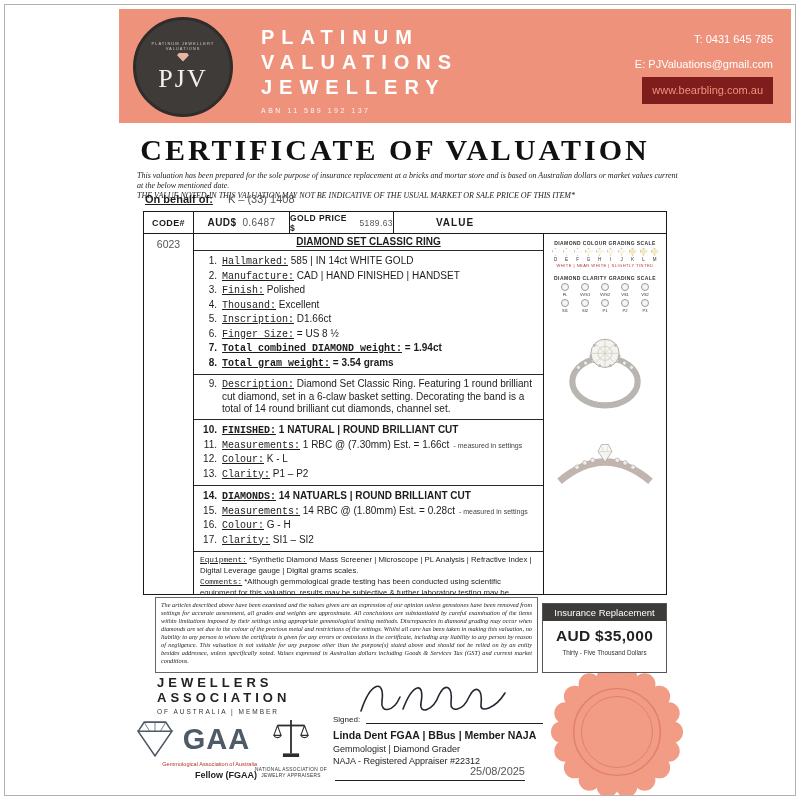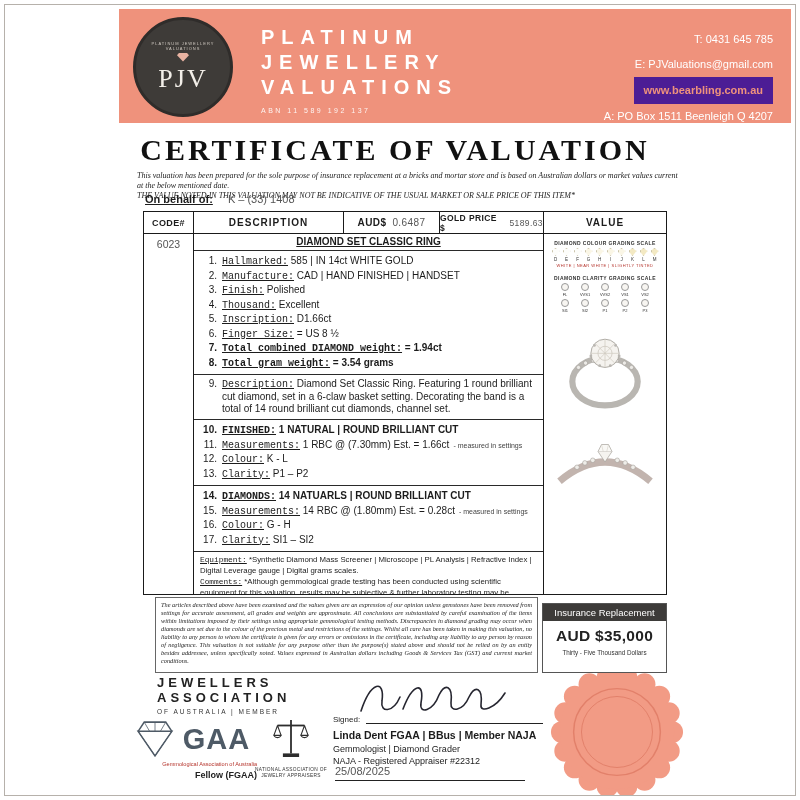--- a/index.html
+++ b/index.html
@@ -28,21 +28,21 @@
     display:flex; flex-direction:column; align-items:center; justify-content:center; gap:2px;
     text-align:center;
   }
   .logo-ring-text{ font-size:4px; letter-spacing:1px; color:#cfc8c0; width:80px; }
   .logo-gem{ width:12px; height:9px; background:#e9b3a2; clip-path:polygon(50% 100%, 100% 30%, 80% 0, 20% 0, 0 30%); }
   .logo-monogram{ font-family:"Liberation Serif", serif; font-size:26px; letter-spacing:2px; color:#f3efe9; }
   .brand{ position:absolute; left:256px; top:20px; color:#fff; }
   .brand .line{ font-size:20px; font-weight:bold; letter-spacing:7px; line-height:25px; }
   .abn{ margin-top:7px; font-size:7px; letter-spacing:2.5px; color:rgba(255,255,255,.9); }
   .contact{ position:absolute; right:22px; top:22px; text-align:right; color:#fff; font-size:11px; line-height:25px; }
-  .contact .web{ display:inline-block; background:#4c1d95; color:var(--salmon); padding:1px 10px; font-weight:bold; }
+  .contact .web{ display:inline-block; background:#7f1d1d; color:var(--salmon); padding:1px 10px; font-weight:normal; }
 
   
   .cert-title{
     position:absolute; top:128px; left:0; right:10px; text-align:center;
     font-family:"Liberation Serif", serif; font-weight:bold; font-size:30px; letter-spacing:3px; color:#111;
   }
   .disclaimer{ position:absolute; top:166px; left:132px; width:545px; font-family:"Liberation Serif", serif; font-style:italic; font-size:8px; line-height:10px; color:#222; }
   .on-behalf{ position:absolute; top:188px; left:140px; font-size:11px; }
   .on-behalf .ob-label{ font-weight:bold; text-decoration:underline; }
   .on-behalf .ob-value{ color:var(--fill); margin-left:12px; }
@@ -122,64 +122,62 @@
 
   .sig-block{ position:absolute; left:328px; top:670px; width:210px; }
   .signature{ display:block; margin-left:22px; }
   .sig-line-row{ display:flex; align-items:flex-end; gap:6px; margin-top:-4px; }
   .signed{ font-size:8px; color:#222; }
   .sig-rule{ flex:1; border-bottom:1px solid #222; height:1px; }
   .signer-name{ font-size:10.5px; font-weight:bold; margin-top:5px; }
   .signer-title{ font-size:9px; margin-top:3px; }
   .signer-reg{ font-size:9px; margin-top:2px; }
 
-  .date-block{ position:absolute; left:330px; top:760px; width:190px; text-align:left; }
+  .date-block{ position:absolute; left:330px; top:760px; width:190px; text-align:right; }
   .date-value{ font-size:11px; }
   .date-rule{ border-bottom:1px solid #222; margin-top:3px; }
 
   .seal{ position:absolute; left:543px; top:658px; z-index:1; }
 </style>
 </head>
 <body>
 
 <div class="photo">
 
   <div class="band"></div>
   <div class="logo-circle">
     <div class="logo-ring-text">PLATINUM JEWELLERY VALUATIONS</div>
     <div class="logo-gem"></div>
     <div class="logo-monogram">PJV</div>
   </div>
   <div class="brand">
     <div class="line">PLATINUM</div>
+    <div class="line">VALUATIONS</div>
     <div class="line">JEWELLERY</div>
-    <div class="line">VALUATIONS</div>
     <div class="abn">ABN 11 589 192 137</div>
   </div>
   <div class="contact">
     <div>T: 0431 645 785</div>
     <div>E: PJValuations@gmail.com</div>
     <div><span class="web">www.bearbling.com.au</span></div>
-    <div>A: PO Box 1511 Beenleigh Q 4207</div>
   </div>
 
   <h1 class="cert-title">CERTIFICATE OF VALUATION</h1>
   <p class="disclaimer">
     <span>This valuation has been prepared for the sole purpose of insurance replacement at a bricks and mortar store and is based on Australian dollars or market values current at the below mentioned date.</span><br>
     <span>THE VALUE NOTED IN THIS VALUATION MAY NOT BE INDICATIVE OF THE USUAL MARKET OR SALE PRICE OF THIS ITEM*</span>
   </p>
   <div class="on-behalf">
     <span class="ob-label">On behalf of:</span>
     <span class="ob-value">K – (33) 1408</span>
   </div>
 
   <div class="val-table">
     <div class="thead">
       <div class="th th-code">CODE#</div>
-      <div class="th th-desc">DESCRIPTION</div>
       <div class="th th-aud">
         <span>AUD$</span>
         <span class="fill">0.6487</span>
       </div>
       <div class="th th-gold">
         <span>GOLD PRICE $</span>
         <span class="fill">5189.63</span>
       </div>
       <div class="th th-value">VALUE</div>
     </div>

